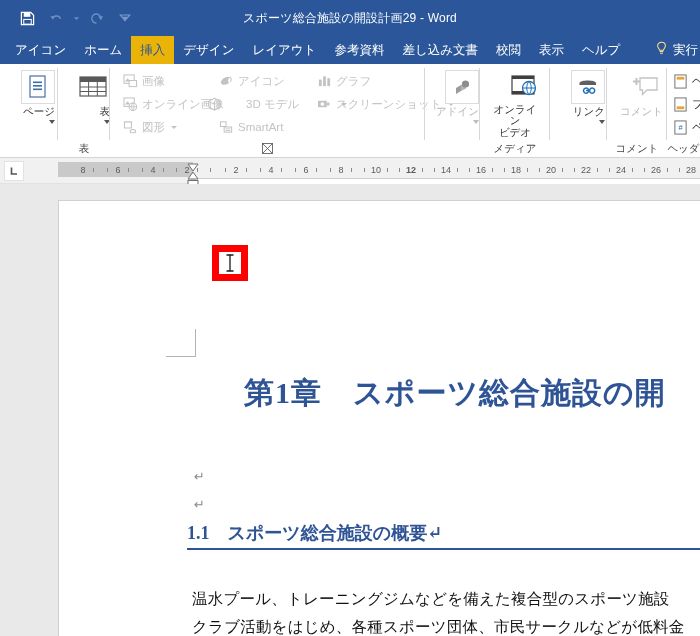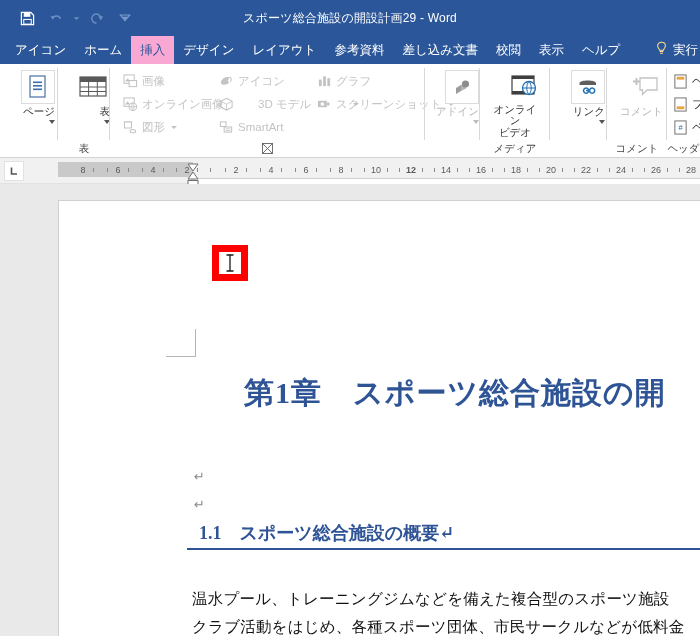--- a/index.html
+++ b/index.html
@@ -33,21 +33,21 @@
   
   .tabrow {
     position: absolute; left: 0; top: 36px; width: 700px; height: 28px;
     background: #2b579a;
   }
   .tabs { position: absolute; left: 6px; top: 0; height: 28px; display: flex; align-items: stretch; }
   .tab {
     display: flex; align-items: center; padding: 0 9px;
     color: #ffffff; font-size: 12.5px; white-space: nowrap;
   }
-  .tab.active { background: #f9a8d4; color: #2b579a; }
+  .tab.active { background: #eab308; color: #2b579a; }
   .tellme {
     position: absolute; right: 0; top: 0; height: 28px; display: flex; align-items: center; gap: 5px;
     color: #ffffff; font-size: 12.5px; padding-right: 2px; white-space: nowrap; overflow: hidden;
   }
   .bulb { display: block; }
 
   
   .ribbon {
     position: absolute; left: 0; top: 64px; width: 700px; height: 94px;
     background: #ffffff; border-bottom: 1px solid #d4d4d4;
@@ -124,21 +124,21 @@
   .ibeam { position: absolute; width: 10px; height: 18px; }
 
   .doc-title {
     position: absolute; font-family: "Liberation Serif", "DejaVu Serif", serif;
     color: #2f5496; font-weight: bold; font-size: 30px; white-space: nowrap;
     letter-spacing: 1px;
   }
   .pilcrow { position: absolute; font-size: 13px; color: #8a8a8a; font-family: "DejaVu Sans", sans-serif; }
   .h2 {
     position: absolute; font-family: "Liberation Serif", "DejaVu Serif", serif;
-    color: #2f5496; font-weight: bold; font-size: 18px; white-space: nowrap; margin-left: 12px;
+    color: #2f5496; font-weight: bold; font-size: 18px; white-space: nowrap;
   }
   .h2-rule { position: absolute; height: 2px; background: #2f5496; }
   .body-line {
     position: absolute; font-family: "Liberation Serif", "DejaVu Serif", serif;
     font-size: 15.5px; color: #111; white-space: nowrap; letter-spacing: .2px;
   }
 </style>
 </head>
 <body>
 
@@ -274,21 +274,21 @@
 
       <div class="smallbtn" style="left:108px; top:6px;">
         <span class="sico">
           <svg width="15" height="14" viewBox="0 0 16 15">
               <path d="M2 10 C2 5, 7 2.5, 12 3.5 C9.5 5, 9 8, 11 9.5 C8 12, 4 12.5, 2 10 Z" fill="#c3c3c3"></path>
               <path d="M11.5 3 C13.5 4.5, 13.5 7, 12 8.5" fill="none" stroke="#c3c3c3" stroke-width="1.1"></path>
             </svg>
         </span>
         <span>アイコン</span>
       </div>
-      <div class="smallbtn" style="left:108px; top:29px;gap:24px;">
+      <div class="smallbtn" style="left:96px; top:29px;gap:24px;">
         <span class="sico">
           <svg width="15" height="14" viewBox="0 0 16 15">
               <path d="M8 1.3 L14 4.6 V10.8 L8 14 L2 10.8 V4.6 Z" fill="none" stroke="#c3c3c3" stroke-width="1.1"></path>
               <path d="M2 4.6 L8 7.8 L14 4.6 M8 7.8 V14" fill="none" stroke="#c3c3c3" stroke-width=".9"></path>
             </svg>
         </span>
         <span>3D モデル</span>
         <span class="scaret" style="margin-left:18px"></span>
       </div>
       <div class="smallbtn" style="left:108px; top:52px;">

